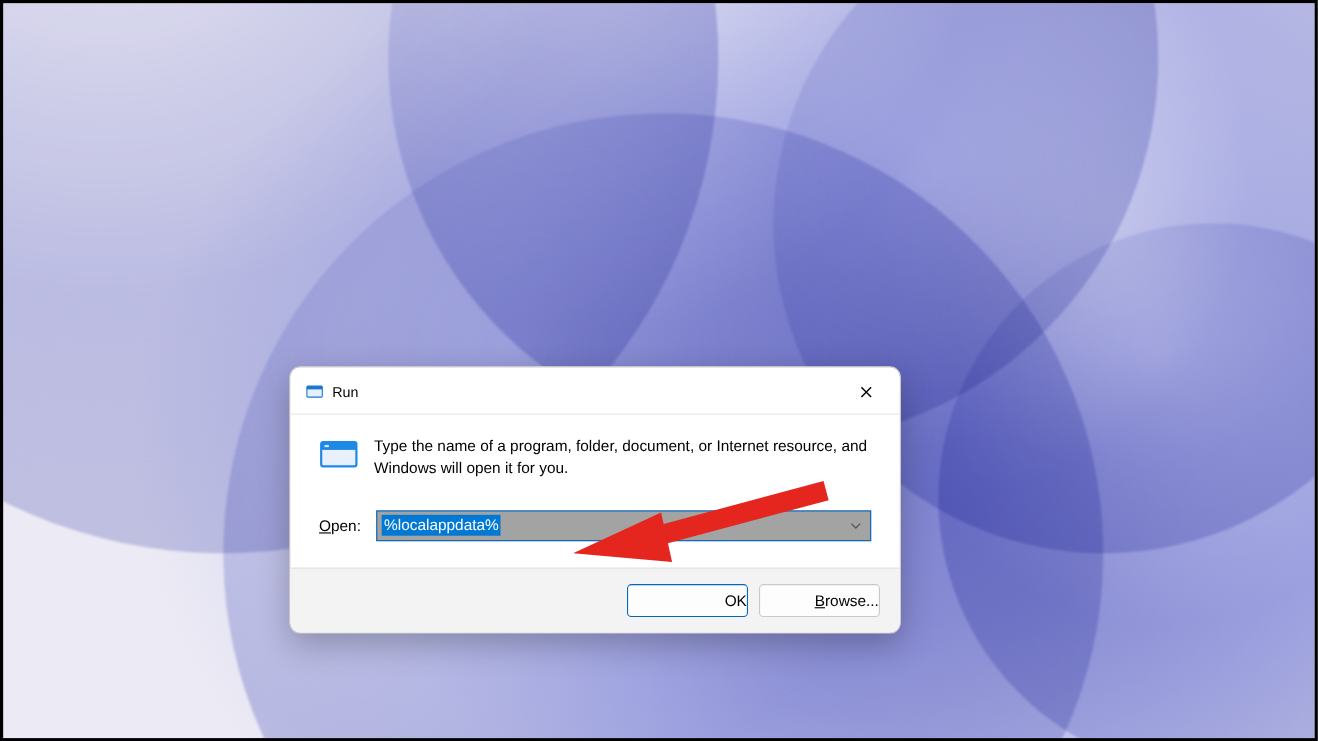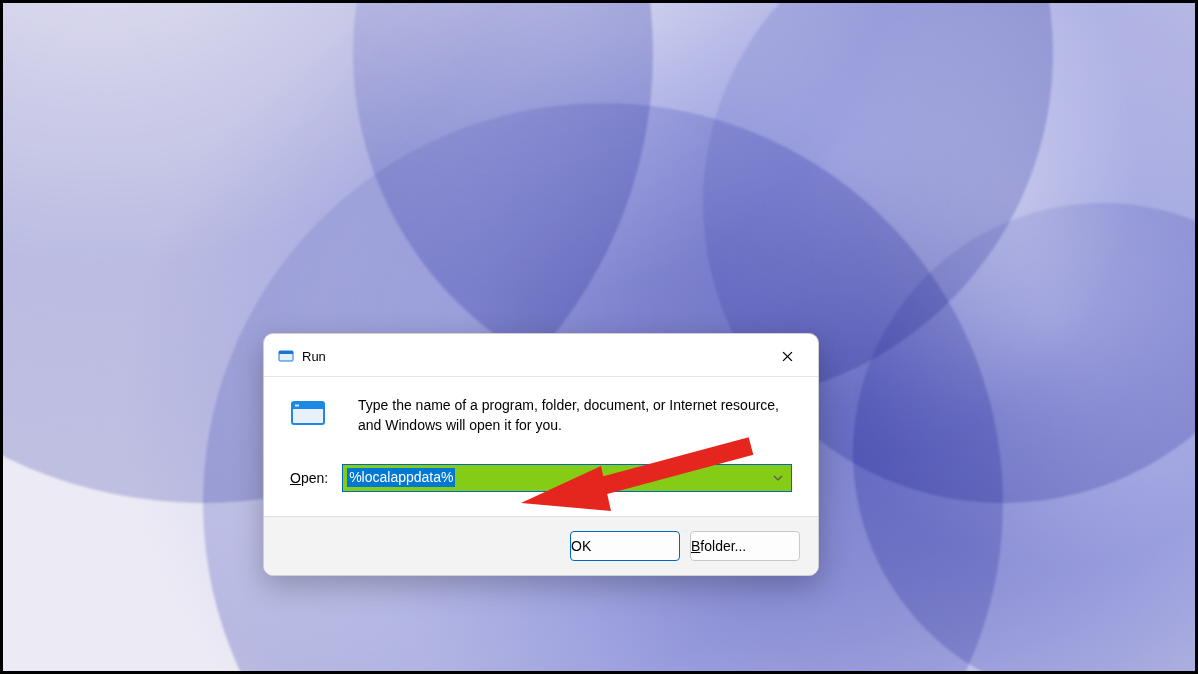--- a/index.html
+++ b/index.html
@@ -61,33 +61,33 @@
     width: 34px; height: 28px;
     display: flex; align-items: center; justify-content: center;
     font-size: 14px; color: #000;
     border-radius: 4px;
   }
   .divider { height: 1px; background: #e6e6e6; margin: 0; }
 
   .body {
     padding: 18px 26px 24px 26px;
   }
-  .desc-row { display: flex; gap: 32px; align-items: flex-start; margin-bottom: 22px; }
+  .desc-row { display: flex; gap: 14px; align-items: flex-start; margin-bottom: 22px; }
   .run-icon-large { width: 36px; height: 36px; flex-shrink: 0; }
   .desc { font-size: 14px; color: #000; line-height: 1.45; }
 
   .open-row { display: flex; align-items: center; gap: 14px; margin-top: 28px; }
   .open-label { font-size: 14px; color: #000; }
   .open-label .ul { text-decoration: underline; }
   .combo {
     position: relative;
     flex: 1;
     height: 28px;
     border: 1px solid #0067c0;
-    background: #84cc16;
+    background: #a3a3a3;
     display: flex;
     align-items: center;
   }
   .combo-input-wrap {
     flex: 1;
     height: 100%;
     position: relative;
     display: flex;
     align-items: center;
     padding-left: 4px;
@@ -119,21 +119,21 @@
   .btn {
     min-width: 110px;
     height: 30px;
     background: #fdfdfd;
     border: 1px solid #c9c9c9;
     border-radius: 4px;
     font-size: 14px;
     color: #000;
     display: flex;
     align-items: center;
-    justify-content: flex-start;
+    justify-content: flex-end;
     cursor: default;
   }
   .btn.default { border: 1px solid #0067c0; }
   .btn .ul { text-decoration: underline; }
 
   
   .arrow {
     position: absolute;
     left: 498px;
     top: 428px;
@@ -199,21 +199,21 @@
       </div>
     </div>
   </div>
 
   <div class="footer">
     <div class="btn default">
         <span>OK</span>
       </div>
     <div class="btn">
         <span class="ul">B</span>
-        <span>folder...</span>
+        <span>rowse...</span>
       </div>
   </div>
 </div>
 
 <svg class="arrow" viewBox="0 0 260 90">
   <defs>
     <marker id="ah" markerWidth="1" markerHeight="1"></marker>
   </defs>
 
   <path d="M250 15 L75 62" stroke="#e5261e" stroke-width="18" fill="none" stroke-linecap="butt"></path>

